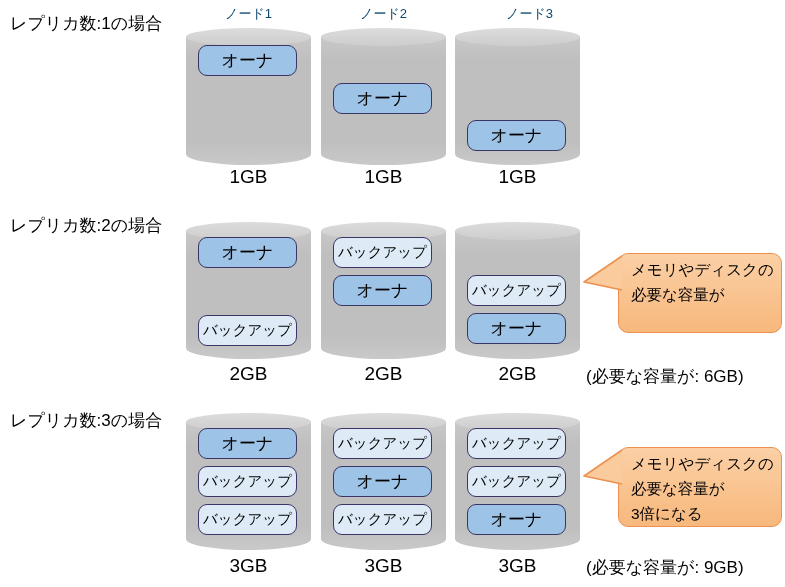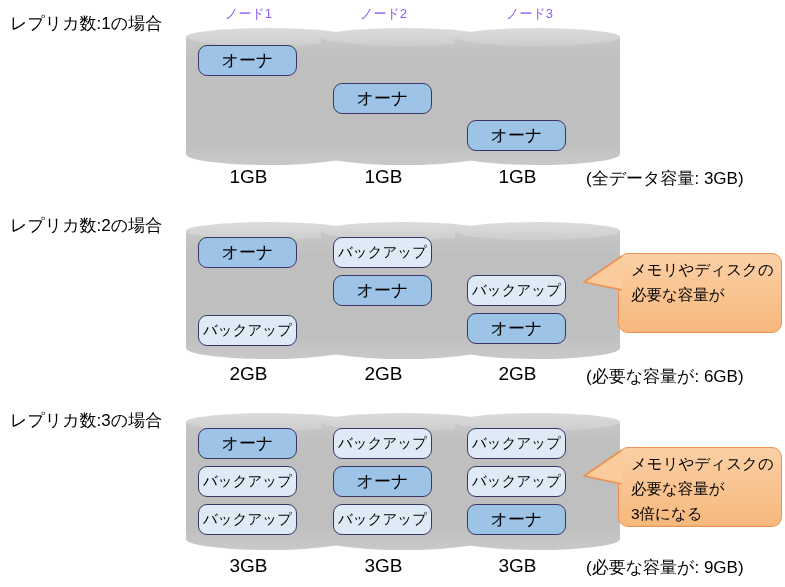--- a/index.html
+++ b/index.html
@@ -6,27 +6,27 @@
   body{
     width:785px;height:587px;
     font-family:"Liberation Sans","DejaVu Sans",sans-serif;
     color:#000;
     -webkit-font-smoothing:antialiased;
   }
   .canvas{position:relative;width:785px;height:587px;background:#fff;overflow:hidden;}
 
   .node-header{
     position:absolute;top:5px;width:125px;text-align:center;
-    font-size:13px;color:#8b5cf6;white-space:nowrap;
+    font-size:13px;color:#0c4a6e;white-space:nowrap;
   }
   .row-label{
     position:absolute;left:10px;font-size:17px;white-space:nowrap;
   }
 
-  .cylinder{position:absolute;width:125px;height:137px;padding-left:40px;}
+  .cylinder{position:absolute;width:125px;height:137px;}
   .cyl-body{
     position:absolute;left:0;top:9px;width:100%;height:128px;
     background:linear-gradient(180deg,#C8C8C8 0%,var(--cylinder_body,#BFBFBF) 18%,var(--cylinder_body,#BFBFBF) 82%,#C9C9C9 100%);
     border-radius:0 0 50% 50% / 0 0 11px 11px;
   }
   .cyl-top{
     position:absolute;left:0;top:0;width:100%;height:18px;border-radius:50%;
     background:linear-gradient(180deg,#DCDCDC,var(--cylinder_top,#CDCDCD));
   }
 
@@ -77,21 +77,20 @@
   </div>
   <div class="cylinder" style="left:455px;top:28px">
     <div class="cyl-body"></div>
     <div class="cyl-top"></div>
     <div class="box" style="top:92px" data-type="owner">オーナ</div>
   </div>
 
   <div class="gb" style="left:186px;top:166px">1GB</div>
   <div class="gb" style="left:321px;top:166px">1GB</div>
   <div class="gb" style="left:455px;top:166px">1GB</div>
-  <div class="total" style="top:167px">(全データ容量: 3GB)</div>
 
   <div class="row-label" style="top:214px">レプリカ数:2の場合</div>
 
   <div class="cylinder" style="left:186px;top:222px">
     <div class="cyl-body"></div>
     <div class="cyl-top"></div>
     <div class="box" style="top:15px" data-type="owner">オーナ</div>
     <div class="box" style="top:93px" data-type="backup">バックアップ</div>
   </div>
   <div class="cylinder" style="left:321px;top:222px">

